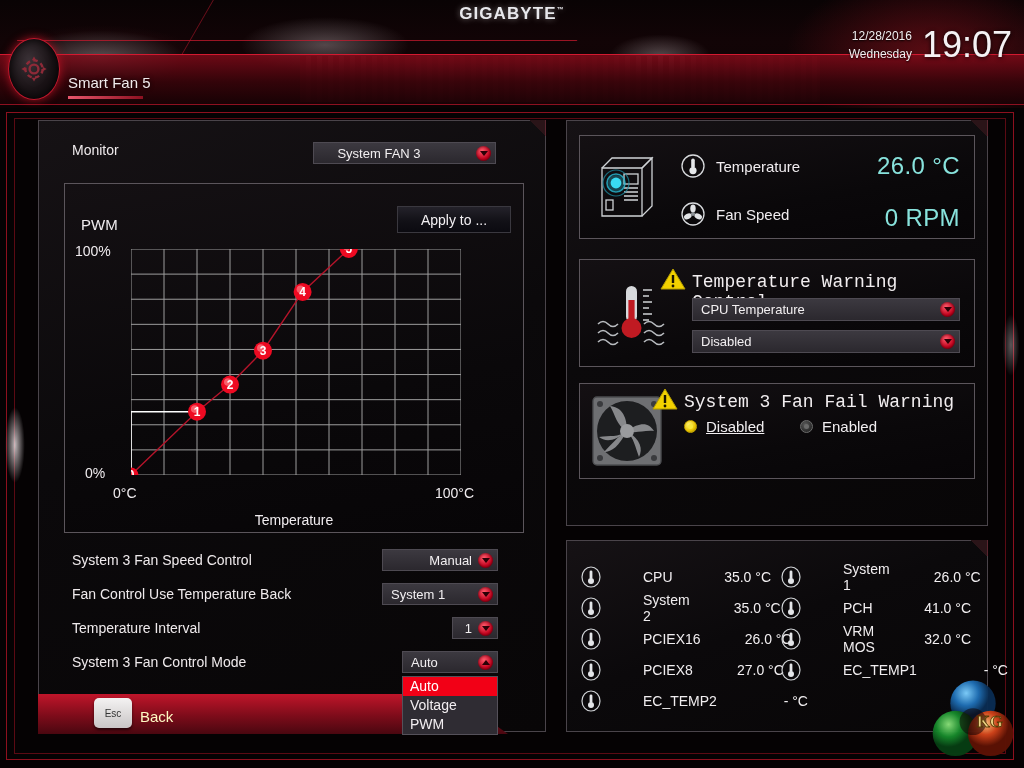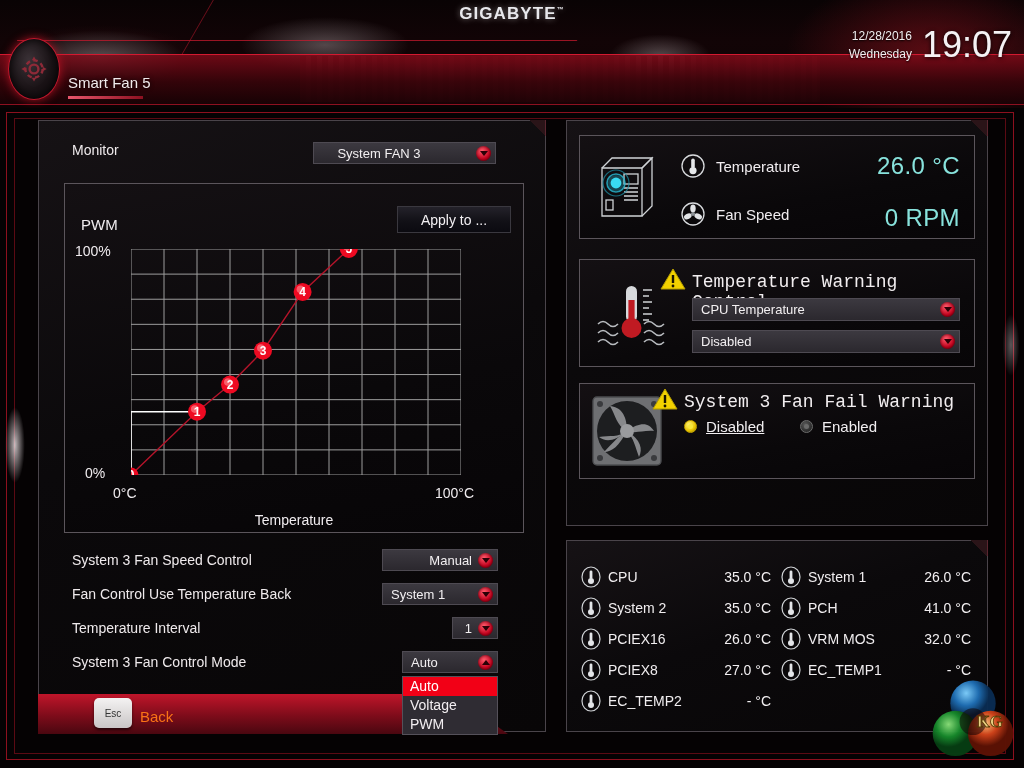--- a/index.html
+++ b/index.html
@@ -146,21 +146,21 @@
     position:absolute; left:38px; top:694px; width:470px; height:40px;
     background:linear-gradient(180deg,#c0152a 0%, #7d0c1a 55%, #4a0710 100%);
     clip-path: polygon(0 0, 88% 0, 100% 100%, 0% 100%);
   }
   .esc-key {
     position:absolute; left:94px; top:698px; width:38px; height:30px; border-radius:5px;
     background:linear-gradient(180deg,#f4f2f2,#c9c5c6);
     color:#333; font-size:10px; display:flex; align-items:center; justify-content:center;
     box-shadow:0 2px 3px rgba(0,0,0,.6);
   }
-  .back-text { position:absolute; left:140px; top:708px; font-size:15px; color:#f97316; }
+  .back-text { position:absolute; left:140px; top:708px; font-size:15px; color:#fef9c3; }
 
   
   .box-status   { left:12px; top:14px; width:396px; height:104px; }
   .box-warning  { left:12px; top:138px; width:396px; height:108px; }
   .box-fanfail  { left:12px; top:262px; width:396px; height:96px; }
   .st-row { position:absolute; display:flex; align-items:center; }
   .st-label { font-size:15px; color:#f0ecef; }
   .st-value { font-size:24px; color:#88e3dd; letter-spacing:.4px; }
   .warn-title { position:absolute; font-size:18px; color:#f1edef;font-family:Liberation Mono, monospace; }
   .sel-wide { width:268px; height:23px; }
@@ -170,21 +170,21 @@
     border:1px solid #6d6d6d; display:flex; align-items:center; justify-content:center; }
   .radio.on { background: radial-gradient(circle at 38% 34%, #fff27a, #e8c400 60%, #8a7500 100%); border-color:#c9a800; }
   .radio .dot { width:5px; height:5px; border-radius:50%; background:#f7e83a; }
   .radio:not(.on) .dot { background:#6a6a6a; }
   .radio-label { font-size:15px; color:#f1eef0; }
   .radio-label.sel-lbl { text-decoration:underline; }
 
   
   .sensors { position:absolute; left:14px; top:20px; width:394px; }
   .sensor-col { position:absolute; width:190px; }
-  .sensor-row { position:relative; height:31px; display:flex; align-items:center; }
+  .sensor-row { position:relative; height:31px; display:flex; align-items:center;gap:35px; }
   .sensor-name { font-size:14px; color:#f0edef; margin-left:7px; flex:1; }
   .sensor-val { font-size:14px; color:#f2eff1; text-align:right; min-width:56px; }
 
   
   .ico { display:inline-block; flex:0 0 auto; }
   .kg-logo { position:absolute; right:8px; bottom:6px; width:86px; height:84px; opacity:.97; }
 </style>
 </head>
 <body>
 

